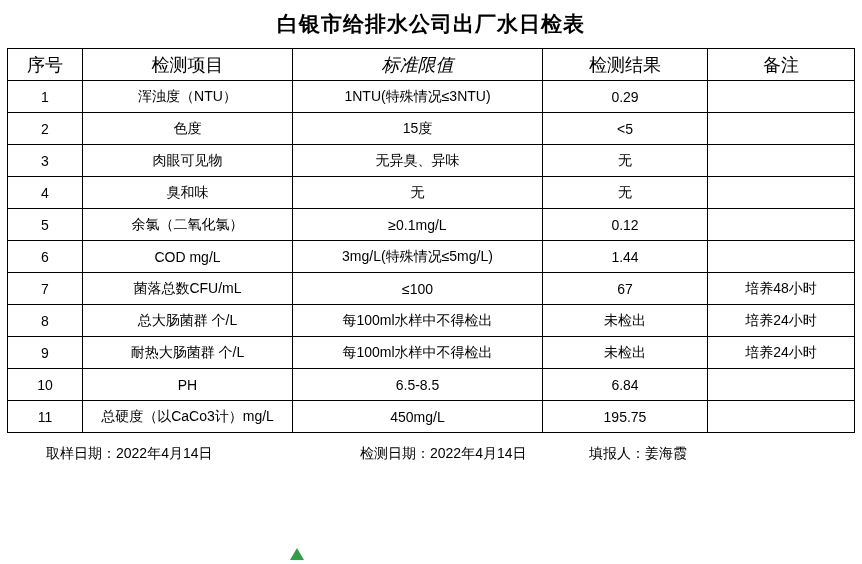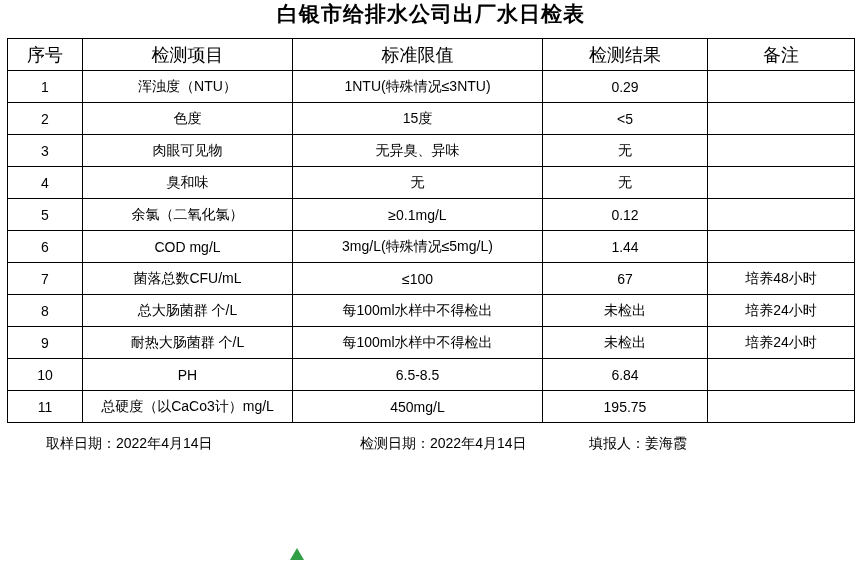--- a/index.html
+++ b/index.html
@@ -18,20 +18,21 @@
     position: relative;
     width: 862px;
     height: 564px;
     box-sizing: border-box;
   }
   .title {
     text-align: center;
     font-size: 21px;
     font-weight: bold;
     letter-spacing: 1px;
+    padding-top: 10px;
     padding-bottom: 10px;
     font-family: "Liberation Serif", "DejaVu Serif", serif;
   }
   table.report {
     border-collapse: collapse;
     margin: 0 auto;
     width: 822px;
     table-layout: fixed;
   }
   table.report td, table.report th {
@@ -43,21 +44,21 @@
     height: 31px;
     padding: 0 2px;
     font-family: "Liberation Sans", "DejaVu Sans", sans-serif;
   }
   table.report thead td {
     height: 31px;
     font-size: 18px;
   }
   .col-no { width: 70px; }
   .col-item { width: 205px; }
-  .col-limit { width: 245px; }
+  .col-limit { width: 245px; font-style: italic; }
   .col-result { width: 160px; }
   .col-remark { width: 142px; }
 
   .footer {
     width: 822px;
     margin: 0 auto;
     margin-top: 12px;
     position: relative;
     font-size: 14px;
     height: 22px;

